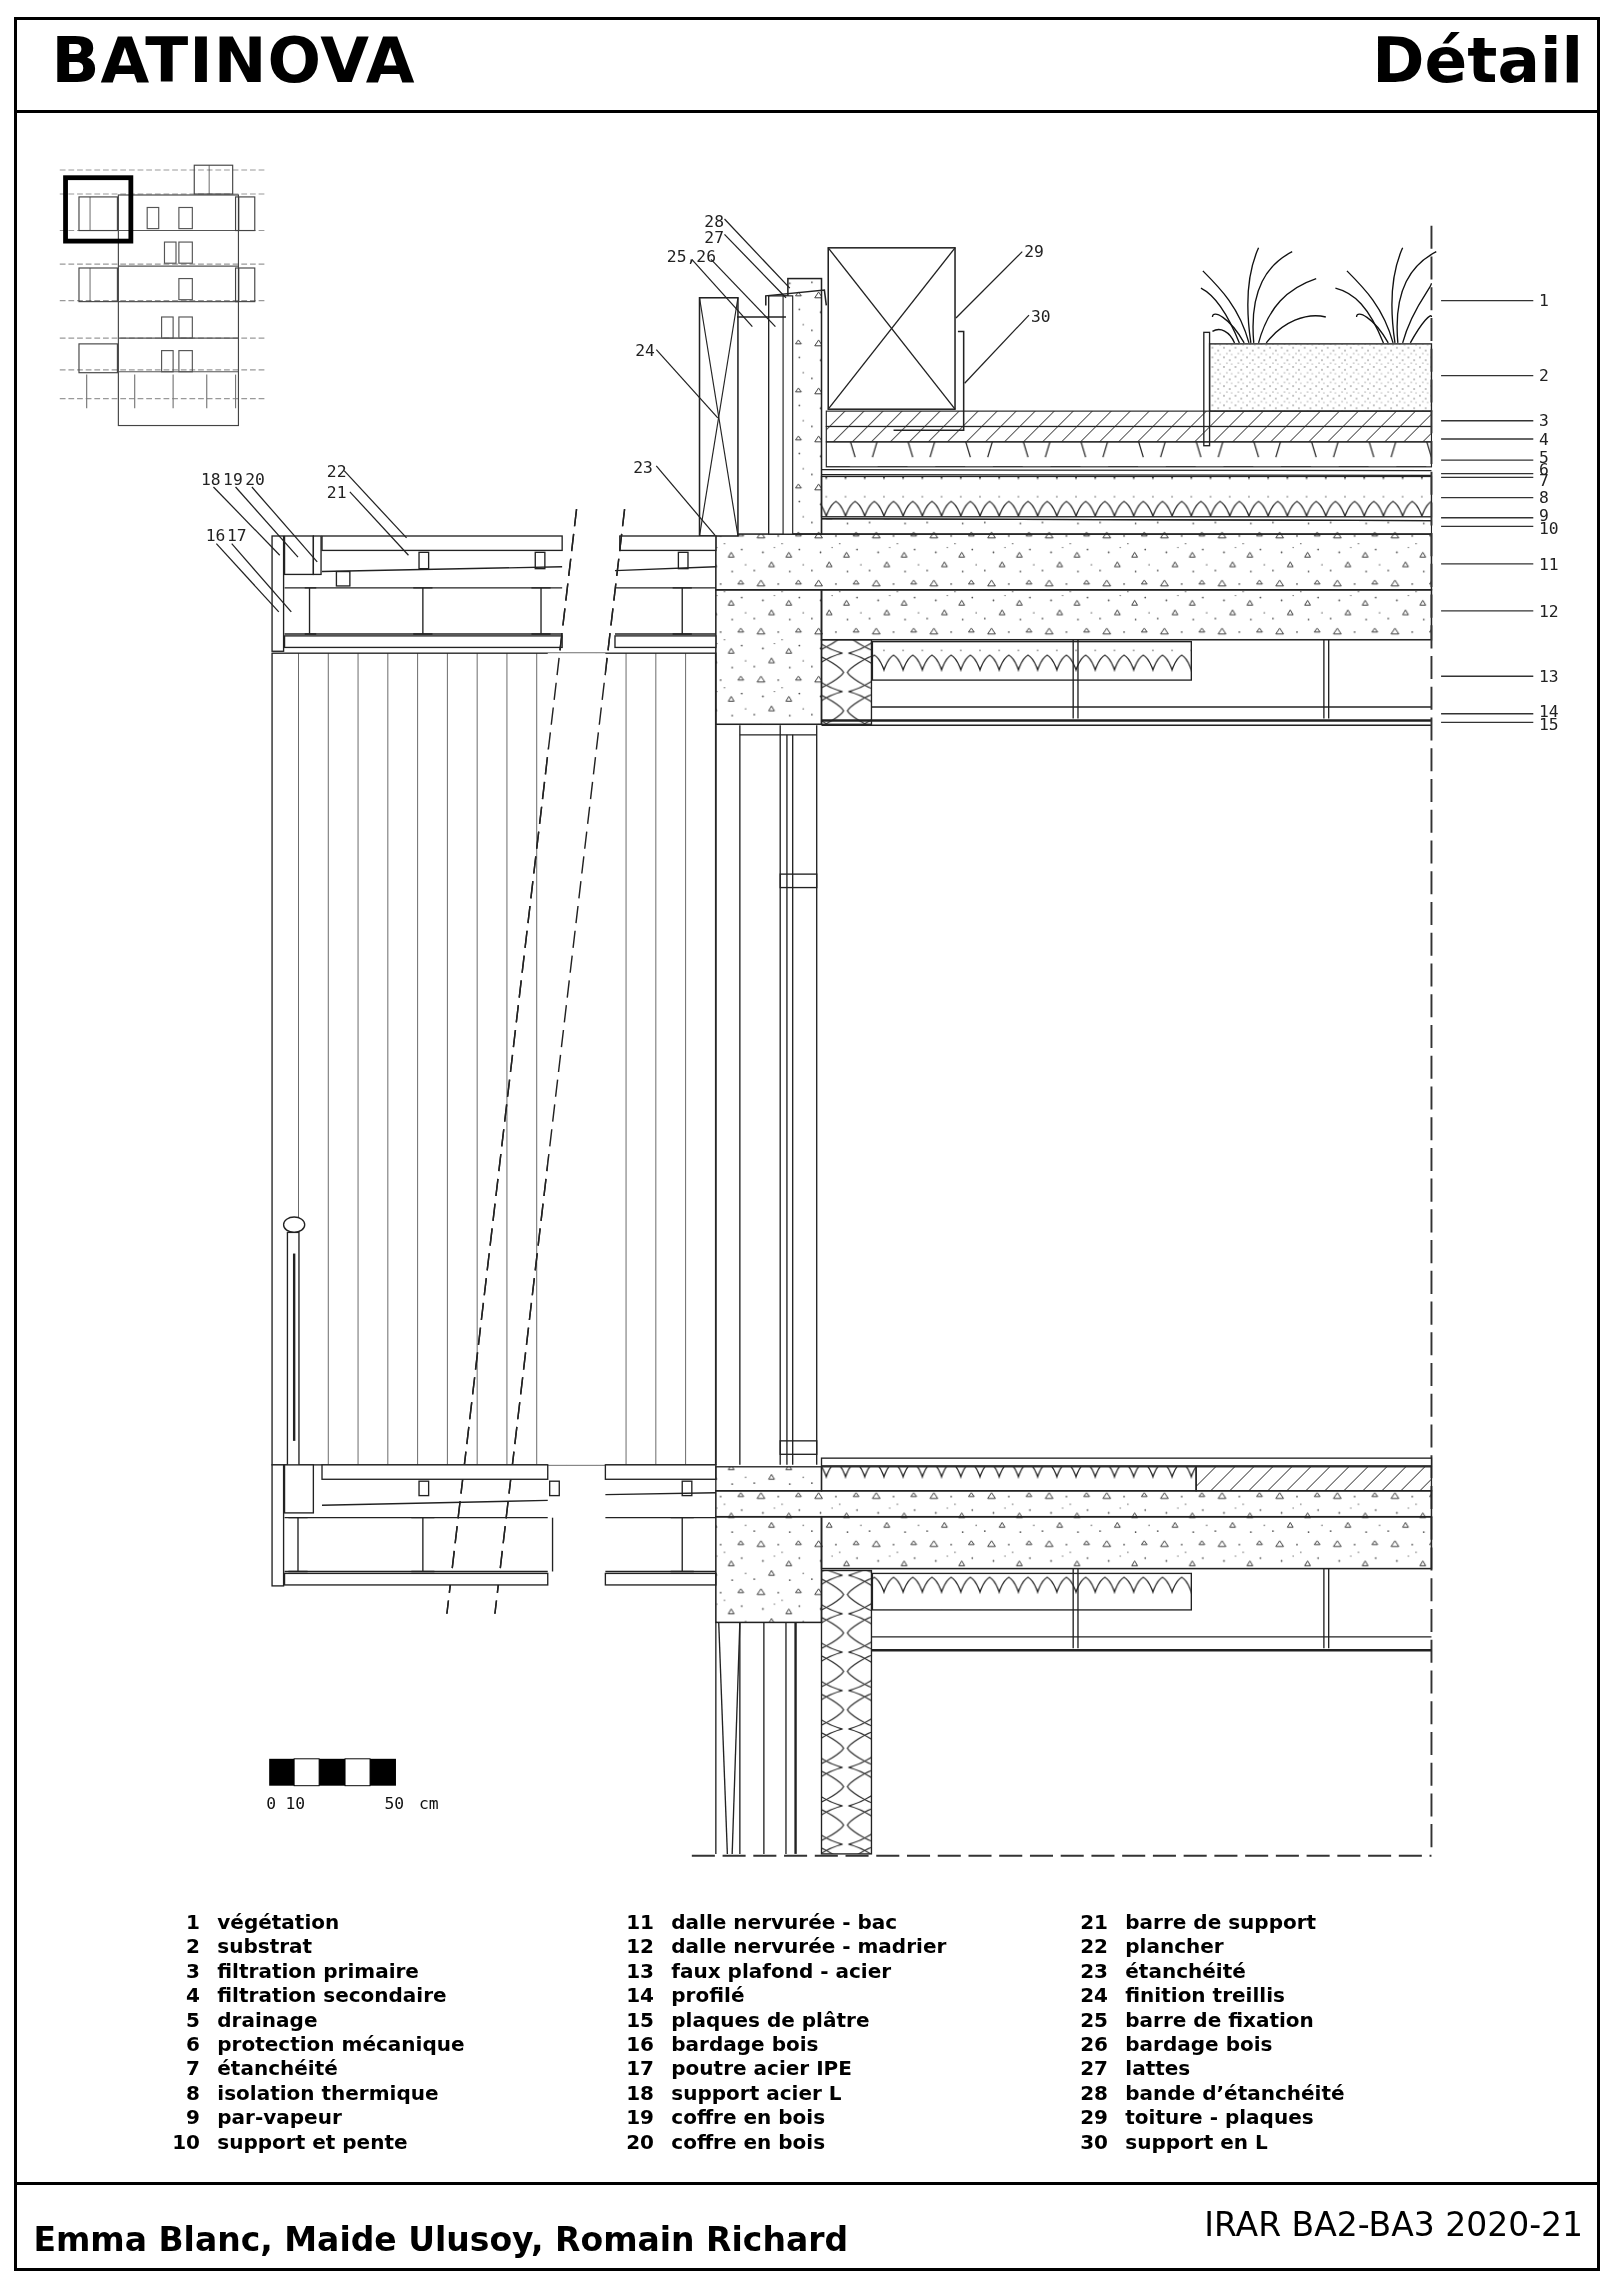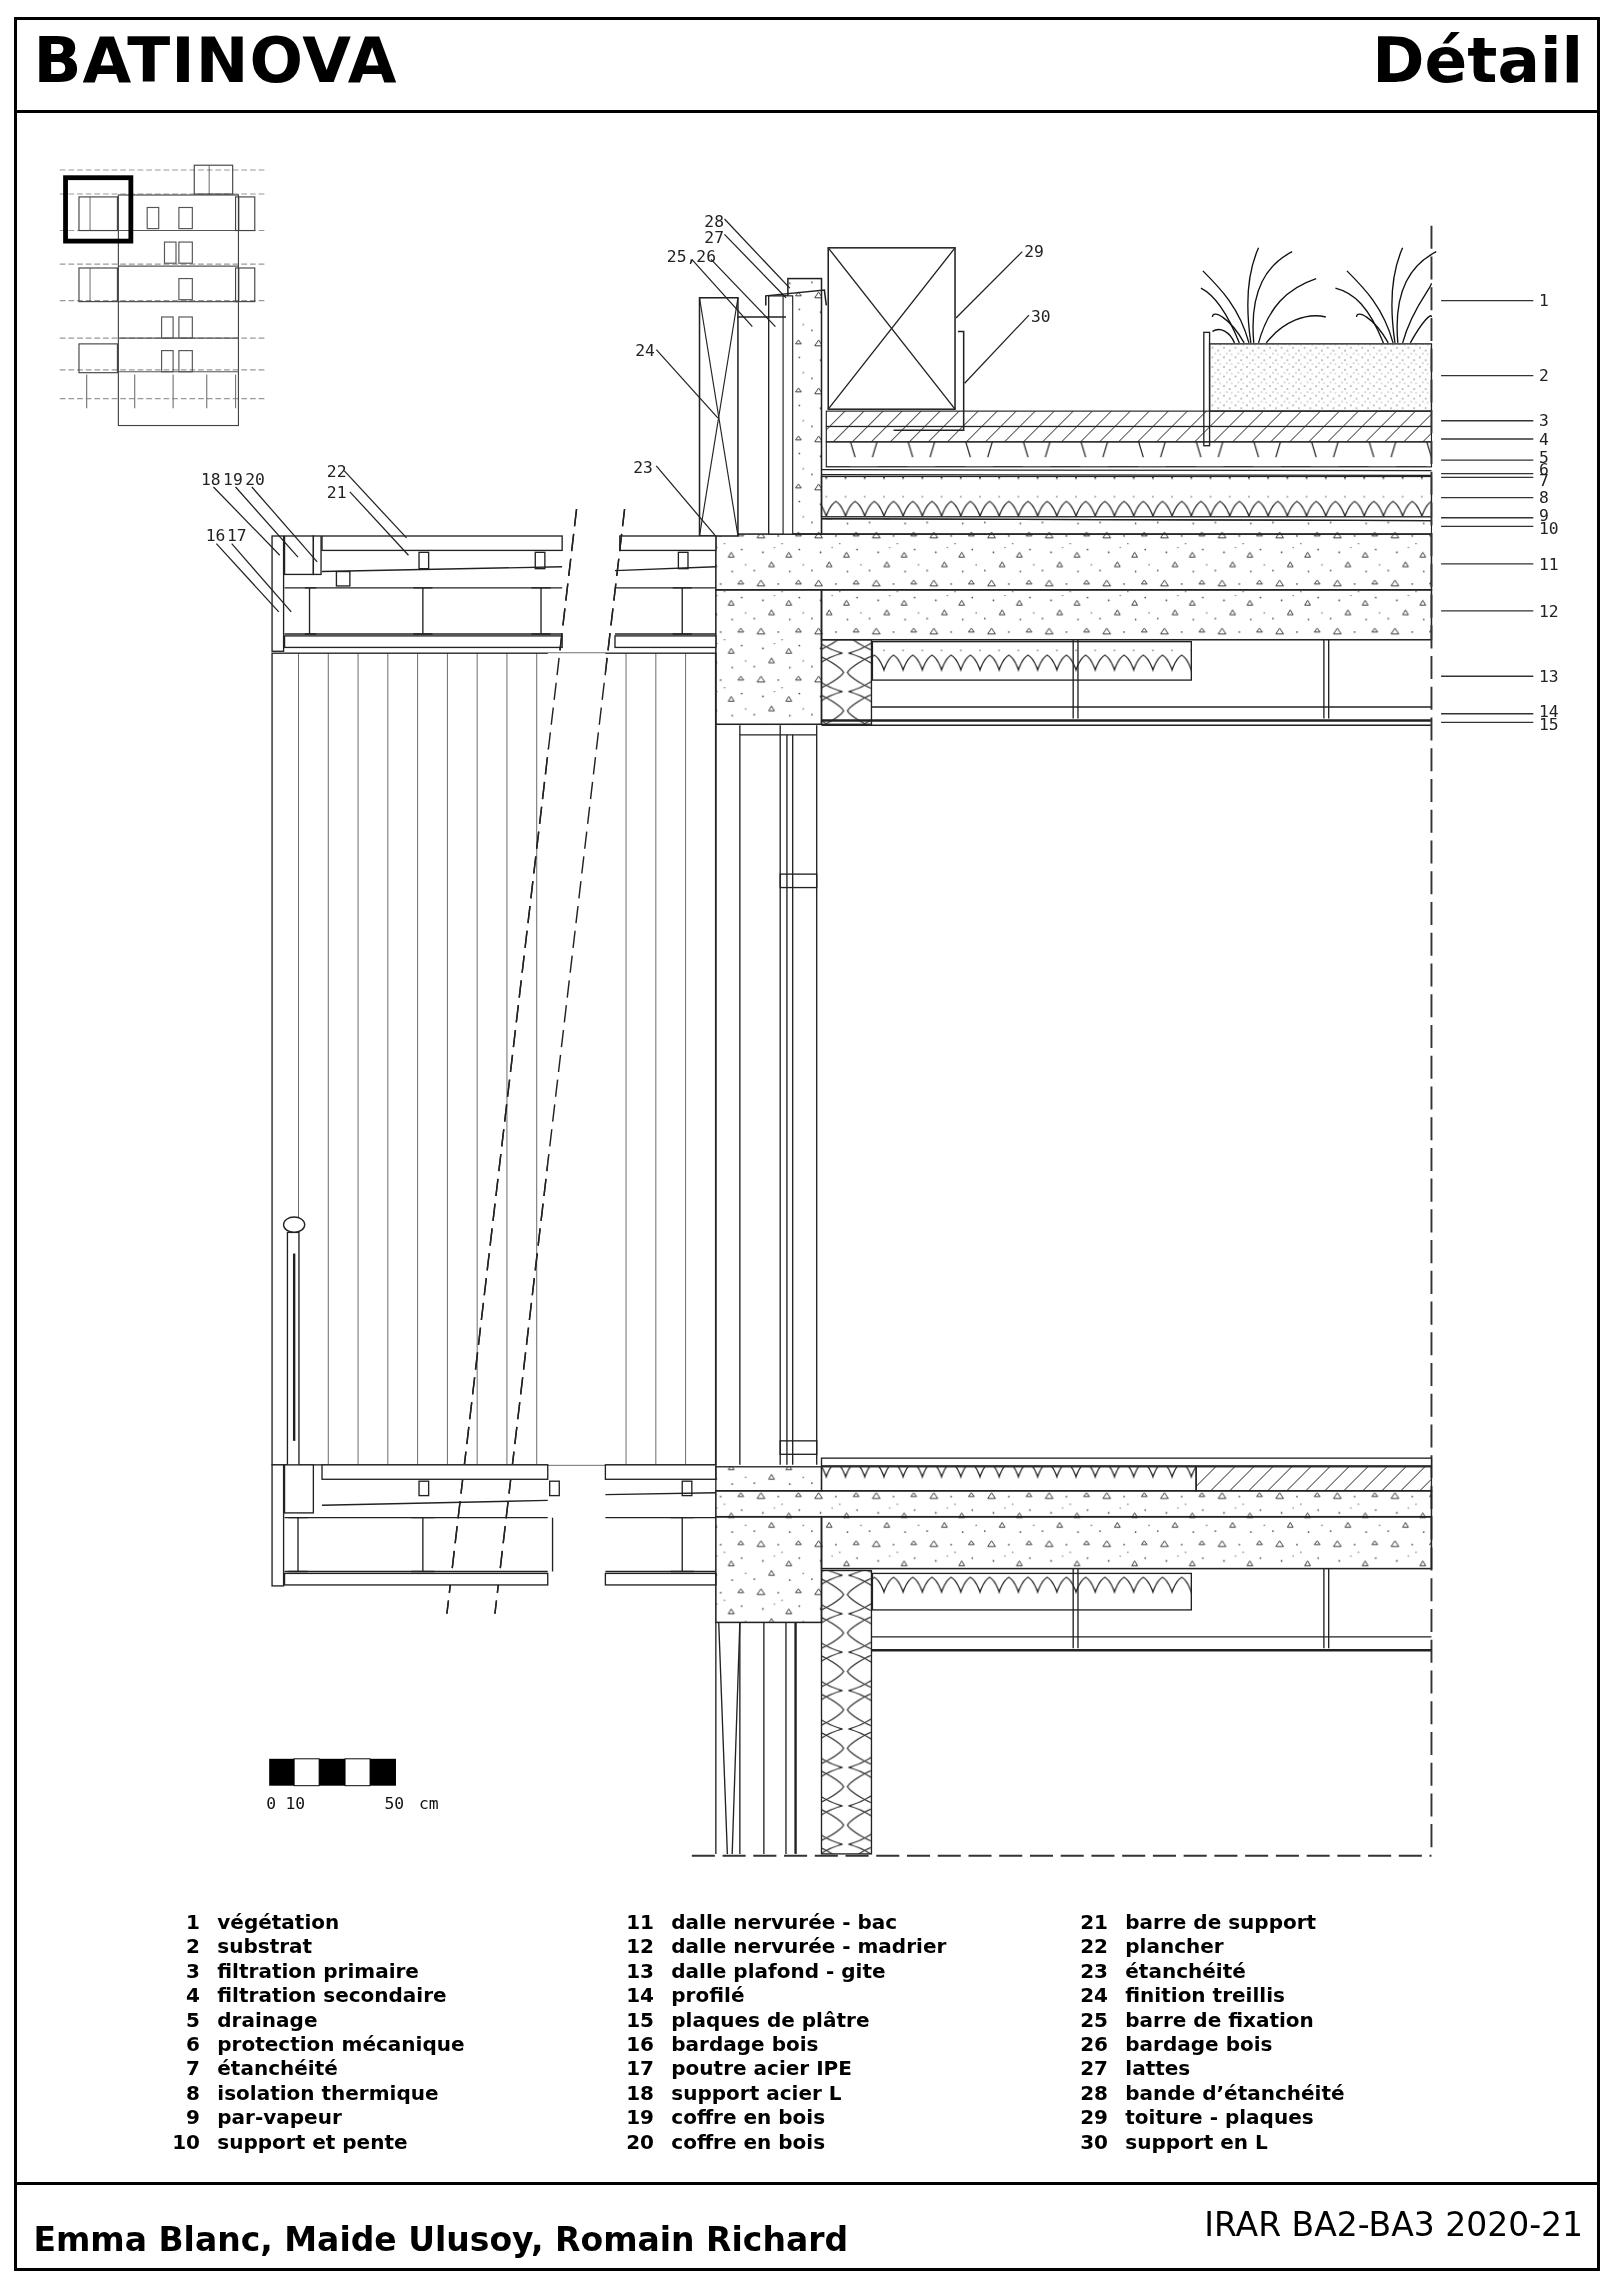--- a/index.html
+++ b/index.html
@@ -1,19 +1,19 @@
 <!DOCTYPE html>
 <html><head>
 <meta charset="utf-8">
 <style>
   html,body{margin:0;padding:0;background:#fff;}
   body{width:1619px;height:2290px;position:relative;overflow:hidden;font-family:"DejaVu Sans","Liberation Sans",sans-serif;color:#000;}
   .frame{position:absolute;left:14.4px;top:17.3px;width:1586px;height:2254px;border:3.8px solid #000;box-sizing:border-box;}
   .header{position:absolute;left:14.4px;top:17.3px;width:1586px;height:96px;border-bottom:3.8px solid #000;box-sizing:border-box;}
-  .title-left{position:absolute;left:19px;top:11.5px;font-size:63px;font-weight:bold;letter-spacing:1px;line-height:1;}
+  .title-left{position:absolute;left:37px;top:11.5px;font-size:63px;font-weight:bold;letter-spacing:1px;line-height:1;}
   .title-right{position:absolute;right:17.3px;top:11.5px;font-size:63px;font-weight:bold;line-height:1;margin-left:13px;}
   .footer{position:absolute;left:14.4px;top:2182px;width:1586px;height:89px;border-top:3.8px solid #000;box-sizing:border-box;}
   .footer-left{position:absolute;left:19px;top:38px;font-size:33px;font-weight:bold;line-height:1;}
   .footer-right{position:absolute;right:17.3px;top:23px;font-size:33px;font-weight:normal;line-height:1;}
   .drawing{position:absolute;left:0;top:0;width:1619px;height:2290px;}
   .legend{position:absolute;top:1910px;font-size:20px;line-height:24.4px;font-weight:600;}
   .legend .row{display:flex;white-space:nowrap;}
   .legend .num{width:46px;text-align:right;padding-right:17.3px;}
   .legend-col1{left:154px;}
   .legend-col2{left:608px;}
@@ -419,21 +419,21 @@
   <div class="row">
       <span class="num">11</span>
       <span>dalle nervurée - bac</span>
     </div>
   <div class="row">
       <span class="num">12</span>
       <span>dalle nervurée - madrier</span>
     </div>
   <div class="row">
       <span class="num">13</span>
-      <span>dalle plafond - gite</span>
+      <span>faux plafond - acier</span>
     </div>
   <div class="row">
       <span class="num">14</span>
       <span>profilé</span>
     </div>
   <div class="row">
       <span class="num">15</span>
       <span>plaques de plâtre</span>
     </div>
   <div class="row">

